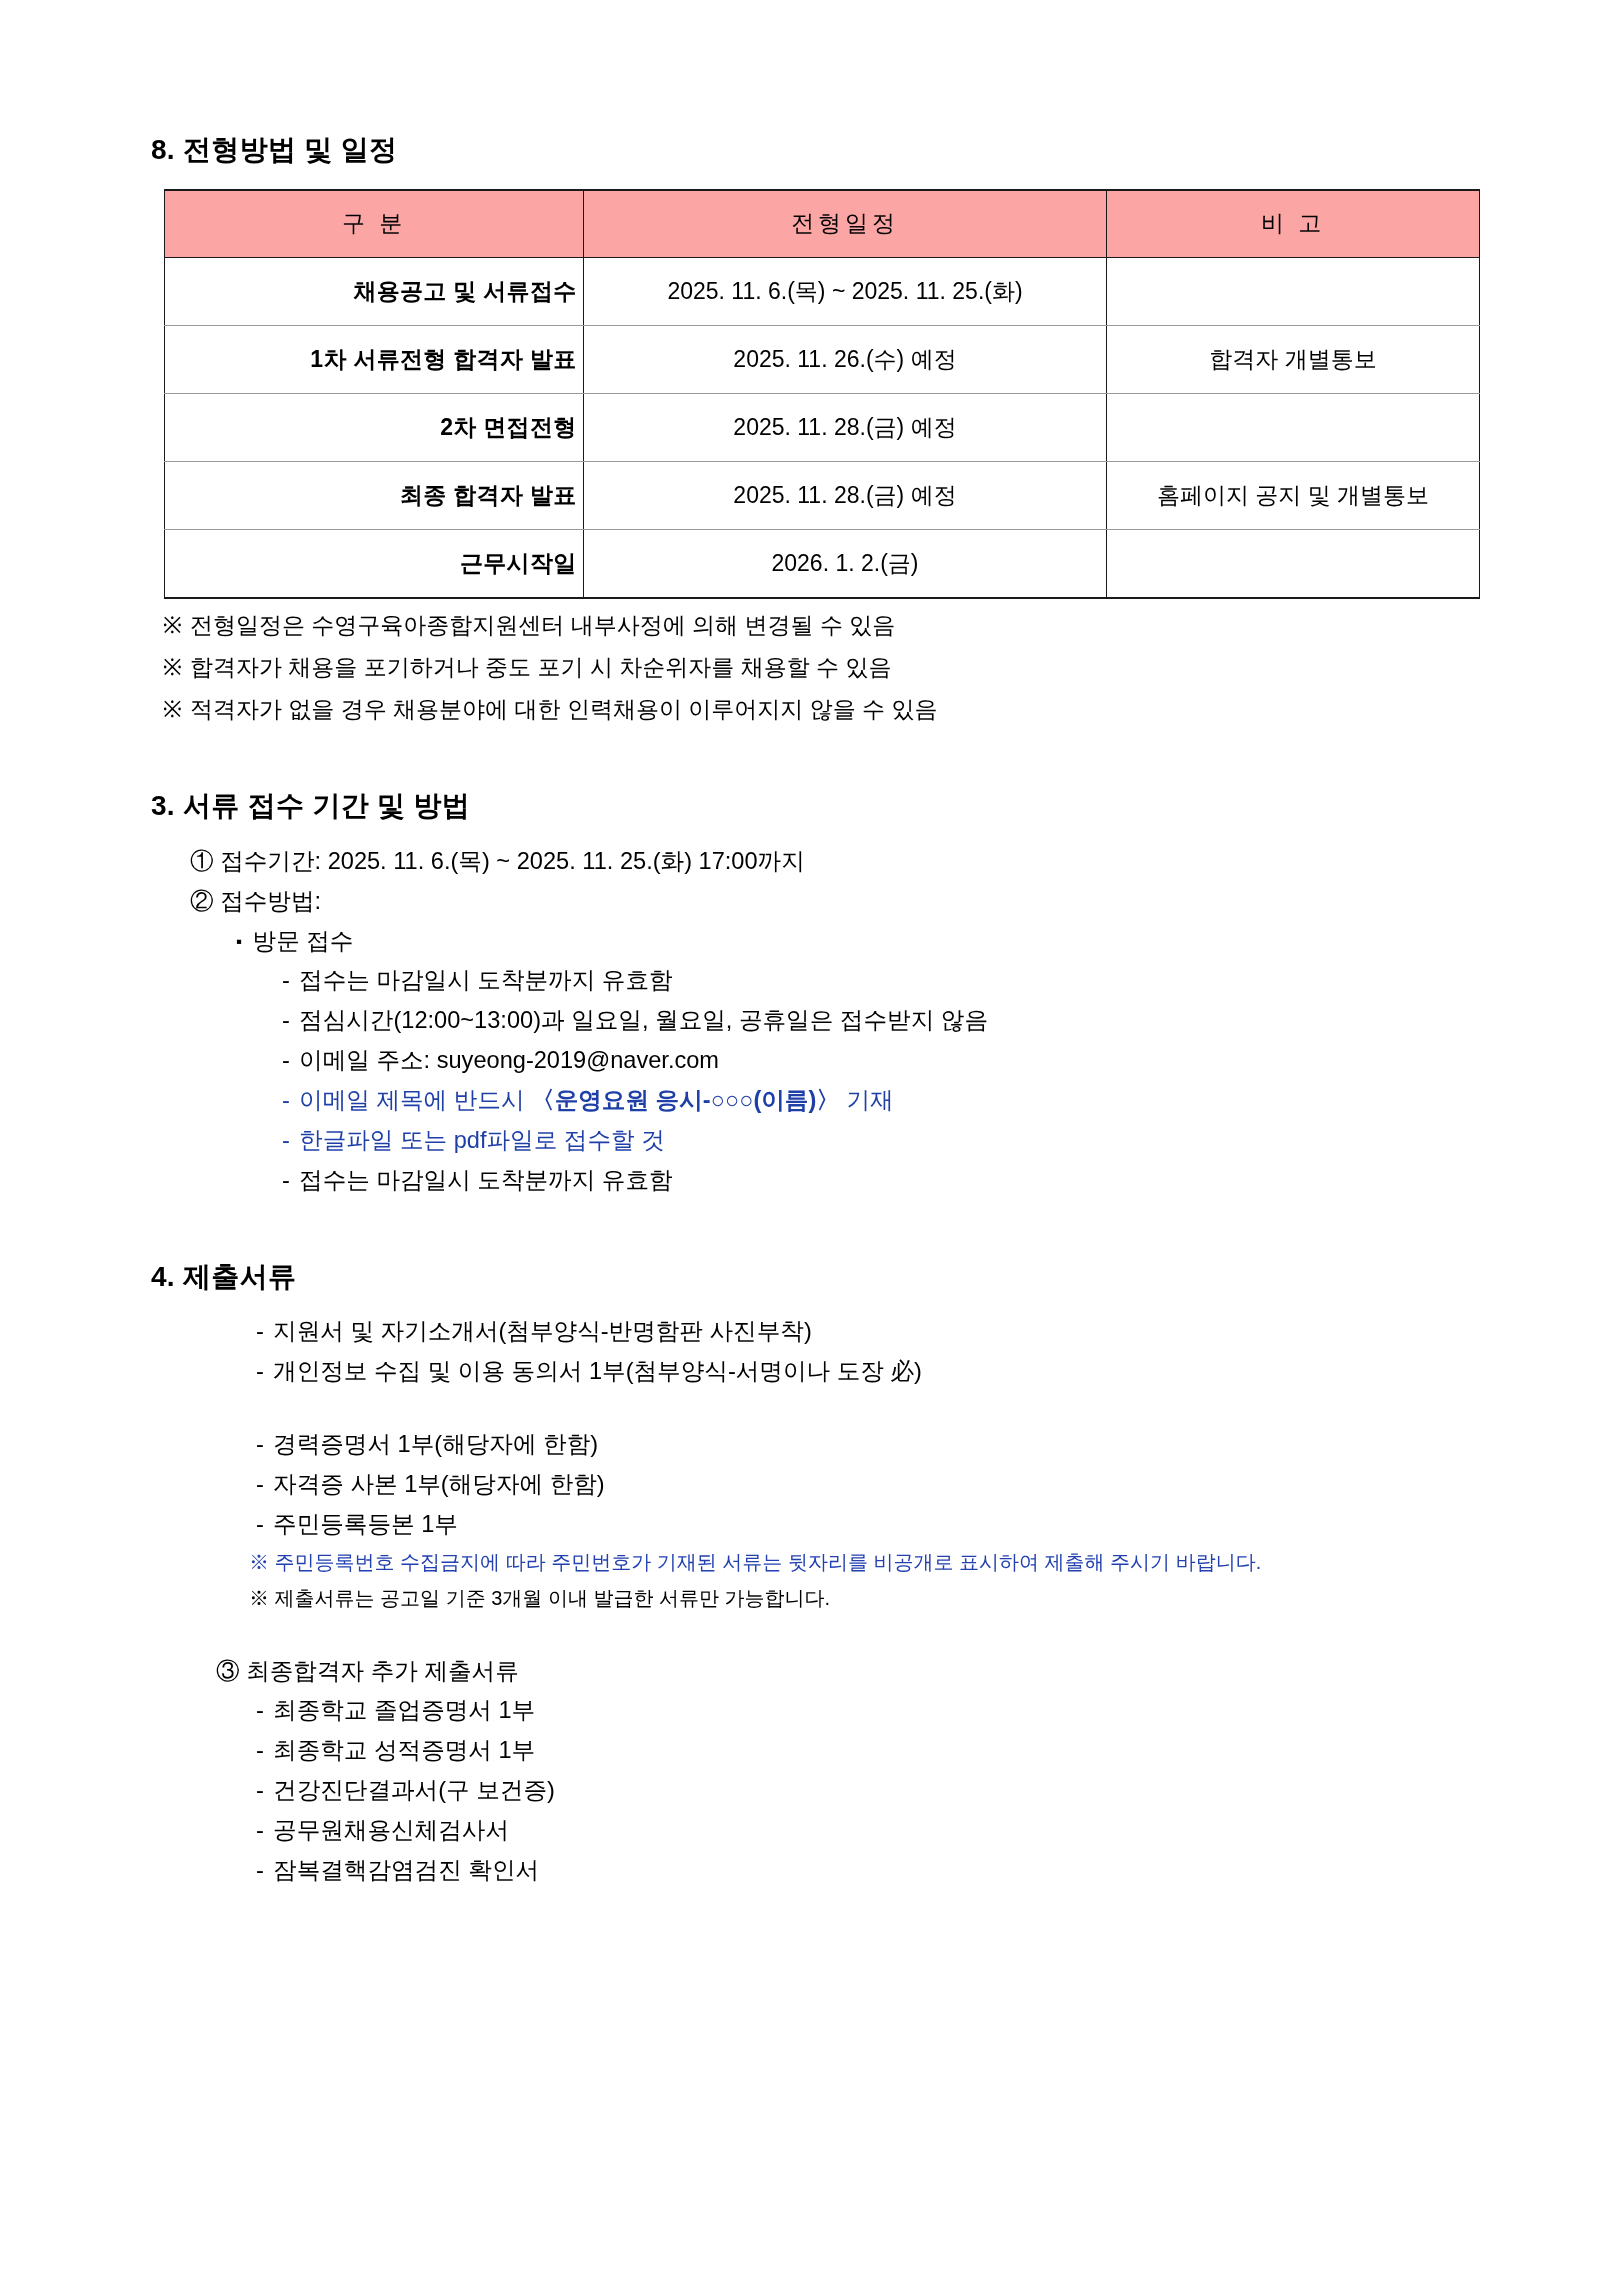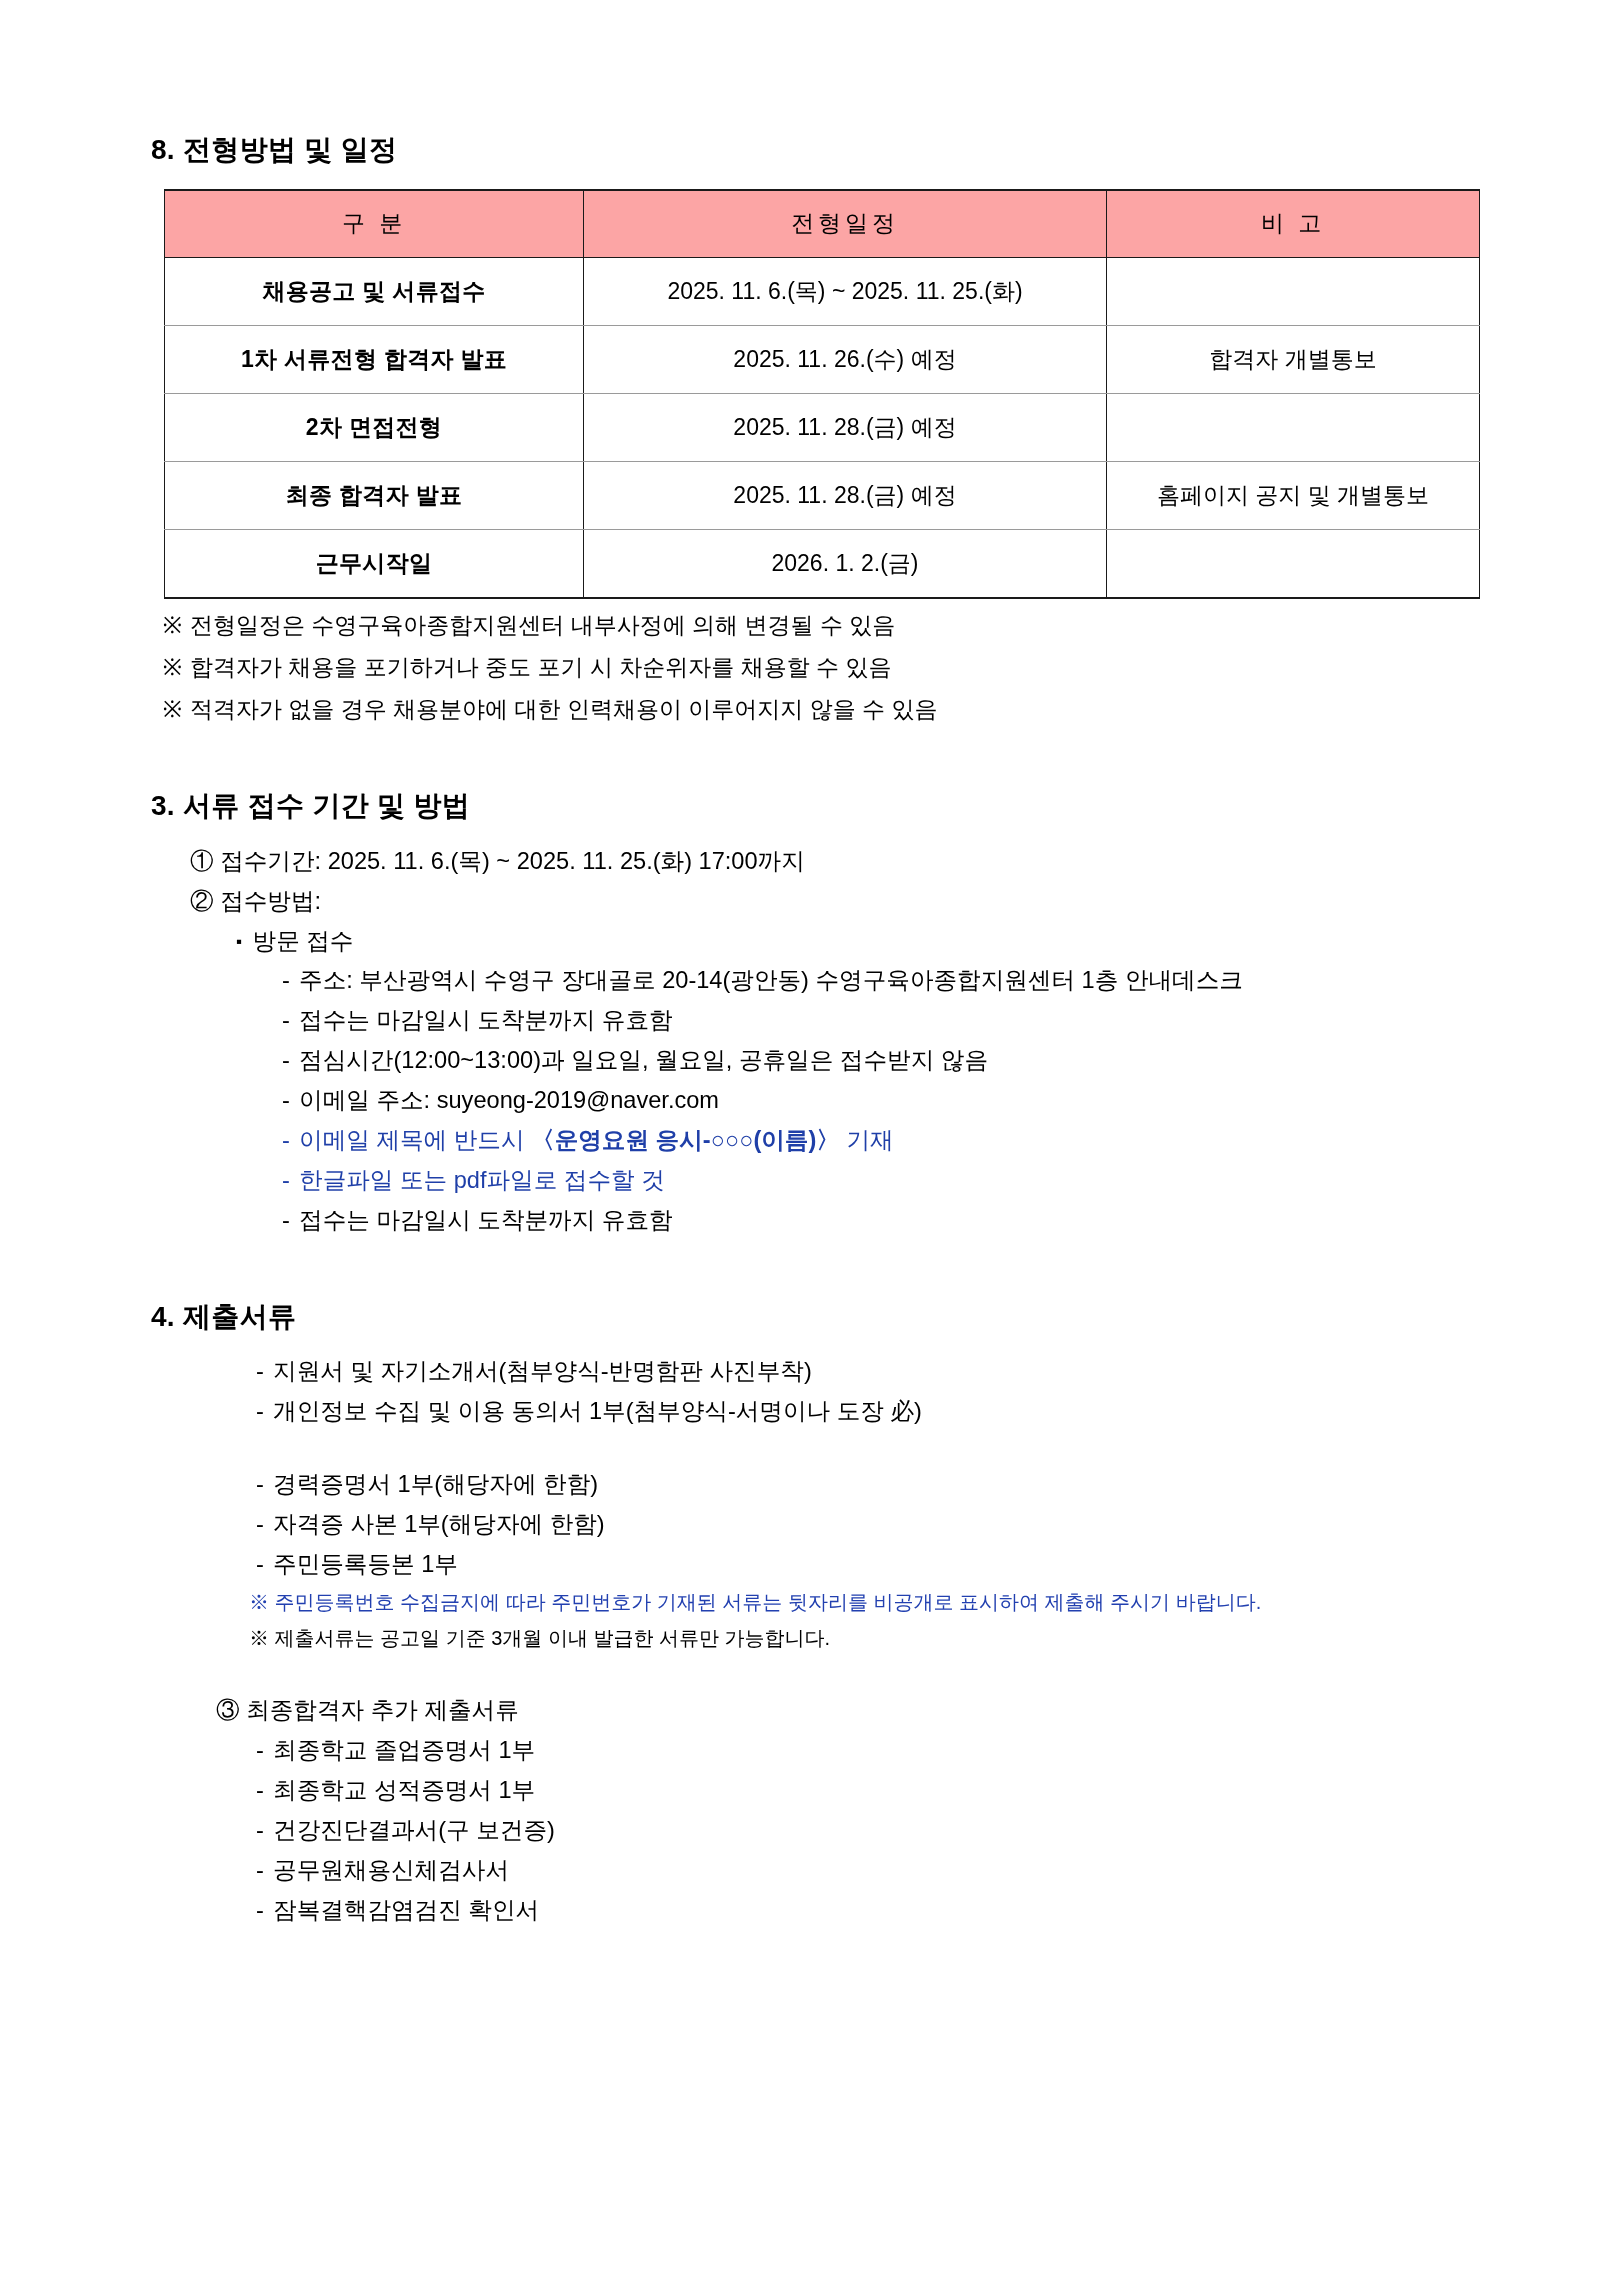--- a/index.html
+++ b/index.html
@@ -50,21 +50,21 @@
   }
   table.schedule thead th {
     background:#fca5a5;
     font-weight:normal;
     letter-spacing:3.9px;
     border-top:2px solid #1a1a1a;
     border-bottom:0.7px solid #1a1a1a;
   }
   table.schedule tbody tr td { border-bottom:0.7px solid #9a9a9a; }
   table.schedule tbody tr:last-child td { border-bottom:2px solid #1a1a1a; }
-  table.schedule tbody td.label { font-weight:bold; letter-spacing:0.3px; }
+  table.schedule tbody td.label { font-weight:bold; letter-spacing:0.3px;text-align:right; }
 
   
   .note {
     font-size:23px;
     margin:9.2px 0 0 11.8px;
     white-space:nowrap;
   }
   .note .mark { margin-right:7.9px; }
 
   .lvl1 { font-size:23.6px; margin:7.9px 0 0 39px; white-space:nowrap; }
@@ -148,23 +148,20 @@
 
   <div class="sec-head second">3. 서류 접수 기간 및 방법</div>
 
   <div class="lvl1">① 접수기간: 2025. 11. 6.(목) ~ 2025. 11. 25.(화) 17:00까지</div>
   <div class="lvl1">② 접수방법:</div>
 
   <div class="lvl2">
     <span class="bullet">▪</span><span>방문 접수</span>
   </div>
   <div class="lvl3">
-    <span class="dash">-</span><span>주소: 부산광역시 수영구 장대골로 20-14(광안동) 수영구육아종합지원센터 1층 안내데스크</span>
-  </div>
-  <div class="lvl3">
     <span class="dash">-</span><span>접수는 마감일시 도착분까지 유효함</span>
   </div>
   <div class="lvl3">
     <span class="dash">-</span><span>점심시간(12:00~13:00)과 일요일, 월요일, 공휴일은 접수받지 않음</span>
   </div>
 
   <div class="lvl3">
     <span class="dash">-</span><span>이메일 주소: suyeong-2019@naver.com</span>
   </div>
   <div class="lvl3 blue">

